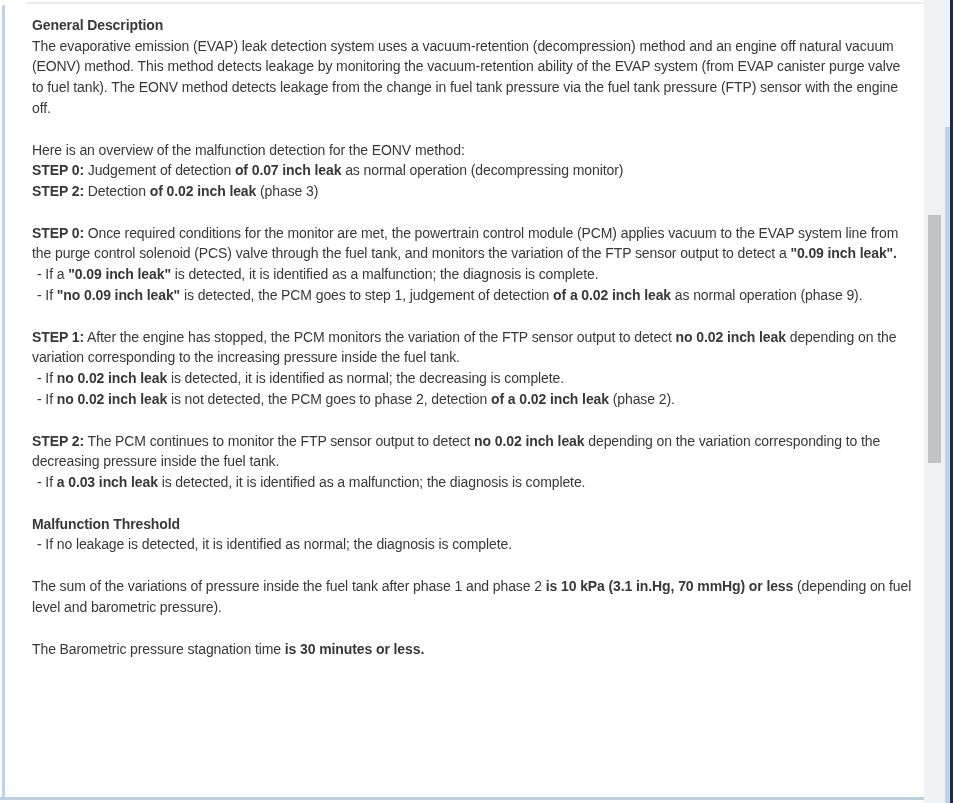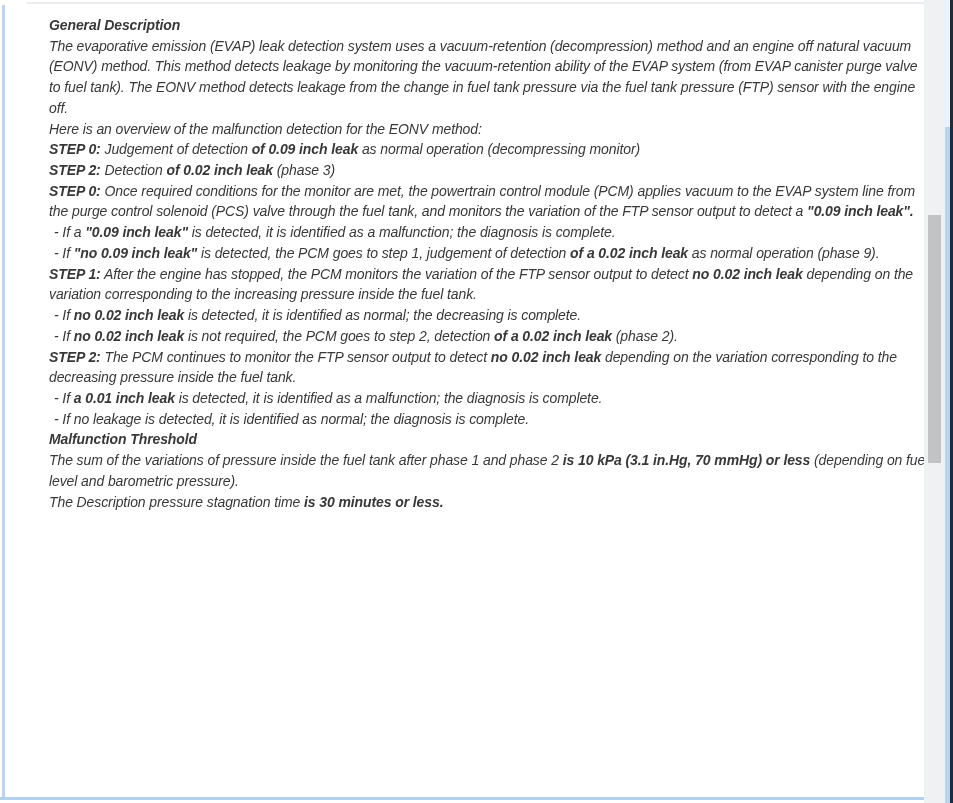--- a/index.html
+++ b/index.html
@@ -25,34 +25,33 @@
     width: 944px; height: 3px;
     background: #b5d0ea;
   }
   .top-line {
     position: absolute; left: 27px; top: 2px;
     width: 908px; height: 2px;
     background: #ececec;
   }
   
   .page {
-    position: absolute; left: 17px; top: 0;
+    position: absolute; left: 0; top: 0;
     width: 924px; height: 803px;
     padding: 15px 12px 0 32px;
     box-sizing: border-box;
     overflow: hidden;
-    font-style: italic;
   }
   .block {
     font-size: 14px;
     line-height: 20.72px;
     letter-spacing: -0.1px;
     color: #383838;
   }
-  .block.gap { }
+  .block.gap { margin-top: 21px; }
   .block.heading { font-weight: bold; }
   .block.bullet { padding-left: 5px; }
   .b { font-weight: bold; }
   
   .inner-scrollbar-track {
     position: absolute; left: 924px; top: 0;
     width: 20px; height: 803px;
     background: #f0f1f2;
   }
   .inner-scrollbar-thumb {
@@ -84,34 +83,34 @@
 <div class="viewport">
 
   <div class="top-line"></div>
   <div class="left-line"></div>
   <div class="bottom-line"></div>
 
   <div class="page">
       <div class="block heading"><span class="b">General Description</span></div>
       <div class="block para"><span>The evaporative emission (EVAP) leak detection system uses a vacuum-retention (decompression) method and an engine off natural vacuum (EONV) method. This method detects leakage by monitoring the vacuum-retention ability of the EVAP system (from EVAP canister purge valve to fuel tank). The EONV method detects leakage from the change in fuel tank pressure via the fuel tank pressure (FTP) sensor with the engine off.</span></div>
       <div class="block para gap"><span>Here is an overview of the malfunction detection for the EONV method:</span></div>
-      <div class="block para"><span class="b">STEP 0:</span><span> Judgement of detection </span><span class="b">of 0.09 inch leak</span><span> as normal operation (decompressing monitor)</span></div>
+      <div class="block para"><span class="b">STEP 0:</span><span> Judgement of detection </span><span class="b">of 0.07 inch leak</span><span> as normal operation (decompressing monitor)</span></div>
       <div class="block para"><span class="b">STEP 2:</span><span> Detection </span><span class="b">of 0.02 inch leak</span><span> (phase 3)</span></div>
       <div class="block para gap"><span class="b">STEP 0:</span><span> Once required conditions for the monitor are met, the powertrain control module (PCM) applies vacuum to the EVAP system line from the purge control solenoid (PCS) valve through the fuel tank, and monitors the variation of the FTP sensor output to detect a </span><span class="b">"0.09 inch leak".</span></div>
       <div class="block bullet"><span>- If a </span><span class="b">"0.09 inch leak"</span><span> is detected, it is identified as a malfunction; the diagnosis is complete.</span></div>
       <div class="block bullet"><span>- If </span><span class="b">"no 0.09 inch leak"</span><span> is detected, the PCM goes to step 1, judgement of detection </span><span class="b">of a 0.02 inch leak</span><span> as normal operation (phase 9).</span></div>
       <div class="block para gap"><span class="b">STEP 1:</span><span> After the engine has stopped, the PCM monitors the variation of the FTP sensor output to detect </span><span class="b">no 0.02 inch leak</span><span> depending on the variation corresponding to the increasing pressure inside the fuel tank.</span></div>
       <div class="block bullet"><span>- If </span><span class="b">no 0.02 inch leak</span><span> is detected, it is identified as normal; the decreasing is complete.</span></div>
-      <div class="block bullet"><span>- If </span><span class="b">no 0.02 inch leak</span><span> is not required, the PCM goes to step 2, detection </span><span class="b">of a 0.02 inch leak</span><span> (phase 2).</span></div>
+      <div class="block bullet"><span>- If </span><span class="b">no 0.02 inch leak</span><span> is not detected, the PCM goes to phase 2, detection </span><span class="b">of a 0.02 inch leak</span><span> (phase 2).</span></div>
       <div class="block para gap"><span class="b">STEP 2:</span><span> The PCM continues to monitor the FTP sensor output to detect </span><span class="b">no 0.02 inch leak</span><span> depending on the variation corresponding to the decreasing pressure inside the fuel tank.</span></div>
-      <div class="block bullet"><span>- If </span><span class="b">a 0.01 inch leak</span><span> is detected, it is identified as a malfunction; the diagnosis is complete.</span></div>
+      <div class="block bullet"><span>- If </span><span class="b">a 0.03 inch leak</span><span> is detected, it is identified as a malfunction; the diagnosis is complete.</span></div>
+      <div class="block heading gap"><span class="b">Malfunction Threshold</span></div>
       <div class="block bullet"><span>- If no leakage is detected, it is identified as normal; the diagnosis is complete.</span></div>
-      <div class="block heading gap"><span class="b">Malfunction Threshold</span></div>
       <div class="block para gap"><span>The sum of the variations of pressure inside the fuel tank after phase 1 and phase 2 </span><span class="b">is 10 kPa (3.1 in.Hg, 70 mmHg) or less</span><span> (depending on fuel level and barometric pressure).</span></div>
-      <div class="block para gap"><span>The Description pressure stagnation time </span><span class="b">is 30 minutes or less.</span></div>
+      <div class="block para gap"><span>The Barometric pressure stagnation time </span><span class="b">is 30 minutes or less.</span></div>
     </div>
 
   <div class="inner-scrollbar-track">
     <div class="inner-scrollbar-thumb"></div>
   </div>
 
   <div class="outer-scrollbar-track">
     <div class="outer-scrollbar-thumb"></div>
   </div>
 

